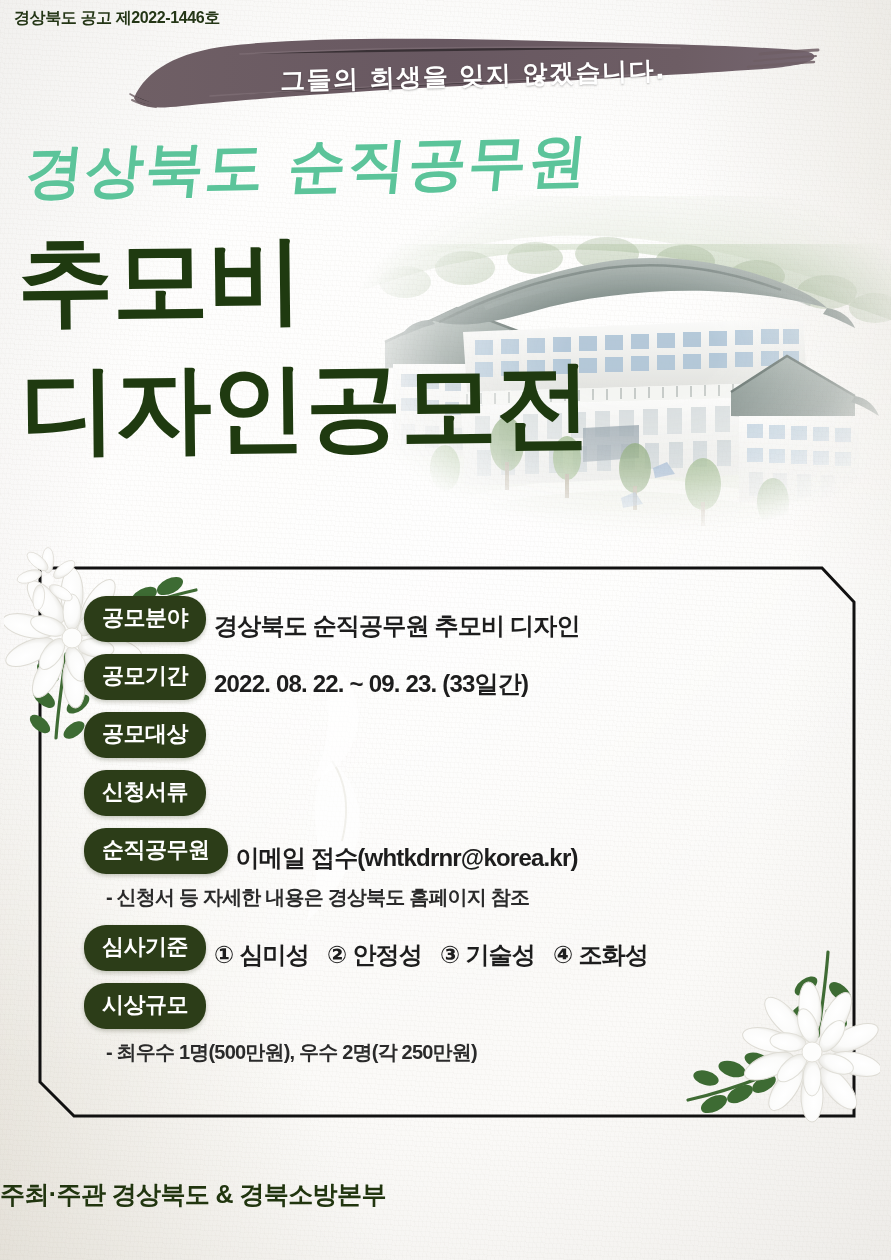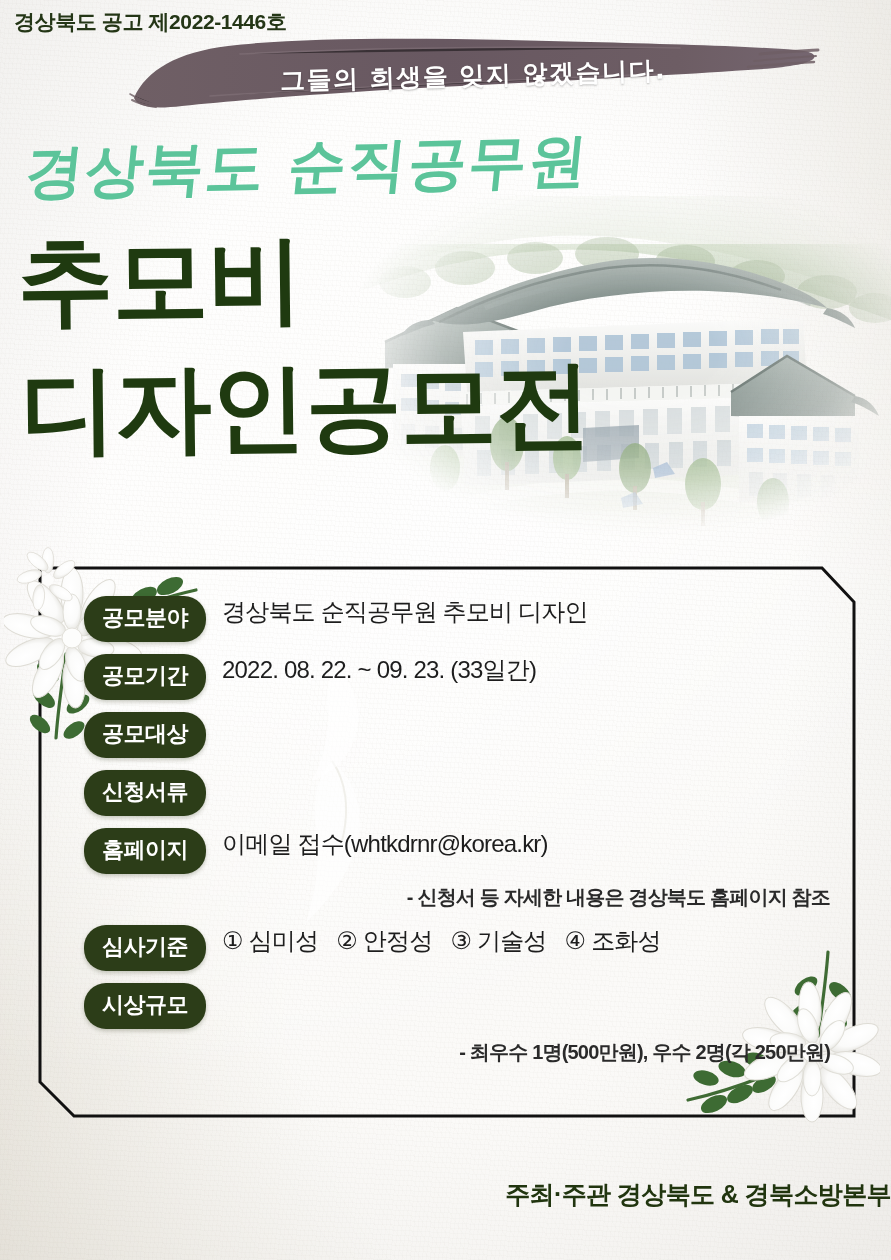--- a/index.html
+++ b/index.html
@@ -24,21 +24,21 @@
       repeating-linear-gradient(58deg, rgba(170,160,145,.04) 0 1px, rgba(0,0,0,0) 1px 7px);
   }
   .vignette{
     position:absolute;inset:0;pointer-events:none;
     background:radial-gradient(ellipse at 50% 48%, rgba(0,0,0,0) 55%, rgba(120,110,95,.10) 100%);
   }
 
   
   .notice-no{
     position:absolute;left:14px;top:8px;
-    font-size:21px;font-weight:bold;color:#243616;letter-spacing:-.4px;
+    font-size:16px;font-weight:bold;color:#243616;letter-spacing:-.4px;
     white-space:nowrap;
   }
 
   
   .brush-wrap{position:absolute;left:120px;top:36px;width:700px;height:78px;}
   .brush-svg{position:absolute;left:0;top:0;width:700px;height:78px;}
   .brush-text{
     position:absolute;left:0;top:0;width:700px;height:78px;
     display:flex;align-items:center;justify-content:center;
     color:#ffffff;font-size:25px;font-weight:bold;letter-spacing:1.5px;
@@ -74,48 +74,48 @@
   }
   .title-main .l2{display:block;margin-top:34px;margin-left:2px;}
 
   
   .info-box{
     position:absolute;left:38px;top:566px;width:818px;height:552px;
   }
   .info-frame{position:absolute;inset:0;}
 
   .rows{position:absolute;left:46px;top:30px;right:26px;}
-  .row{display:flex;align-items:flex-start;margin-bottom:12px;min-height:42px;}
+  .row{display:flex;align-items:flex-end;margin-bottom:12px;min-height:42px;gap:8px;}
   .pill{
     background:#2c3d18;color:#fff;border-radius:22px;
     font-size:22px;font-weight:bold;letter-spacing:-.5px;
     padding:7px 18px 9px;min-width:104px;text-align:center;
     box-shadow:0 2px 4px rgba(60,70,40,.28);
     white-space:nowrap;box-sizing:border-box;
   }
   .rowtext{
-    margin-left:16px;font-size:24px;color:#1d1d1d;font-weight:normal;
+    font-size:24px;color:#1d1d1d;font-weight:bold;
     letter-spacing:-.8px;white-space:nowrap;
   }
   .subnote{
     font-size:20px;color:#2a2a2a;font-weight:bold;letter-spacing:-.8px;
-    margin:-2px 0 14px 22px;white-space:nowrap;text-align:right;
+    margin:-2px 0 14px 22px;white-space:nowrap;
   }
   .criteria span{margin-right:18px;}
 
   
   .deco{position:absolute;pointer-events:none;}
   .deco-tl{left:-34px;top:-40px;width:210px;height:220px;}
   .deco-br{right:-24px;bottom:-46px;width:210px;height:220px;}
 
   .ghost-petal{position:absolute;pointer-events:none;opacity:.75;}
 
   
   .footer{
-    position:absolute;left:0;right:0;top:1178px;text-align:right;
+    position:absolute;left:0;right:0;top:1178px;text-align:left;
     font-size:25px;font-weight:bold;color:#21350f;letter-spacing:-.6px;
   }
 </style>
 </head>
 <body>
 
 <div class="poster">
 
   <div class="paper-grain"></div>
 
@@ -535,21 +535,21 @@
 
       <div class="row">
         <div class="pill">공모대상</div>
       </div>
 
       <div class="row">
         <div class="pill">신청서류</div>
       </div>
 
       <div class="row">
-        <div class="pill">홈페이지</div>
+        <div class="pill">순직공무원</div>
         <div class="rowtext">이메일 접수(whtkdrnr@korea.kr)</div>
       </div>
 
       <div class="subnote">- 신청서 등 자세한 내용은 경상북도 홈페이지 참조</div>
 
       <div class="row">
         <div class="pill">심사기준</div>
         <div class="rowtext criteria">
           <span>① 심미성</span><span>② 안정성</span><span>③ 기술성</span><span>④ 조화성</span>
         </div>

